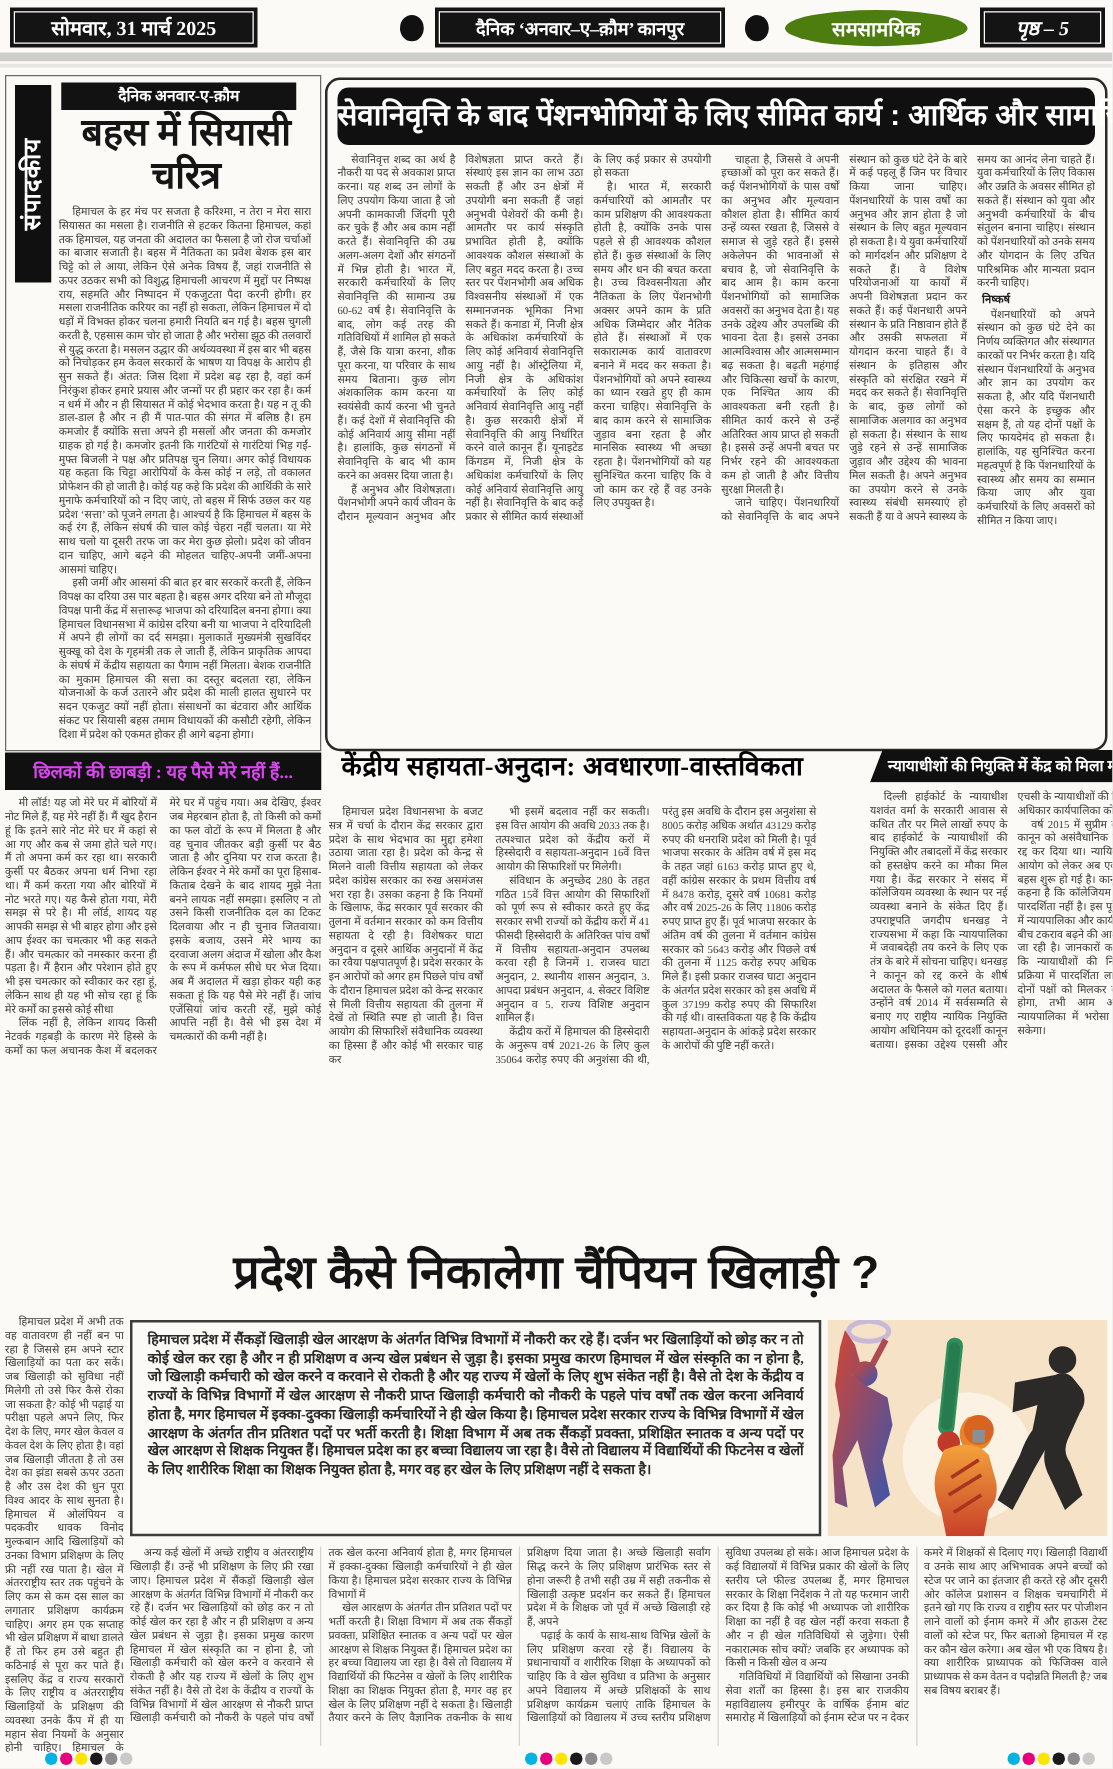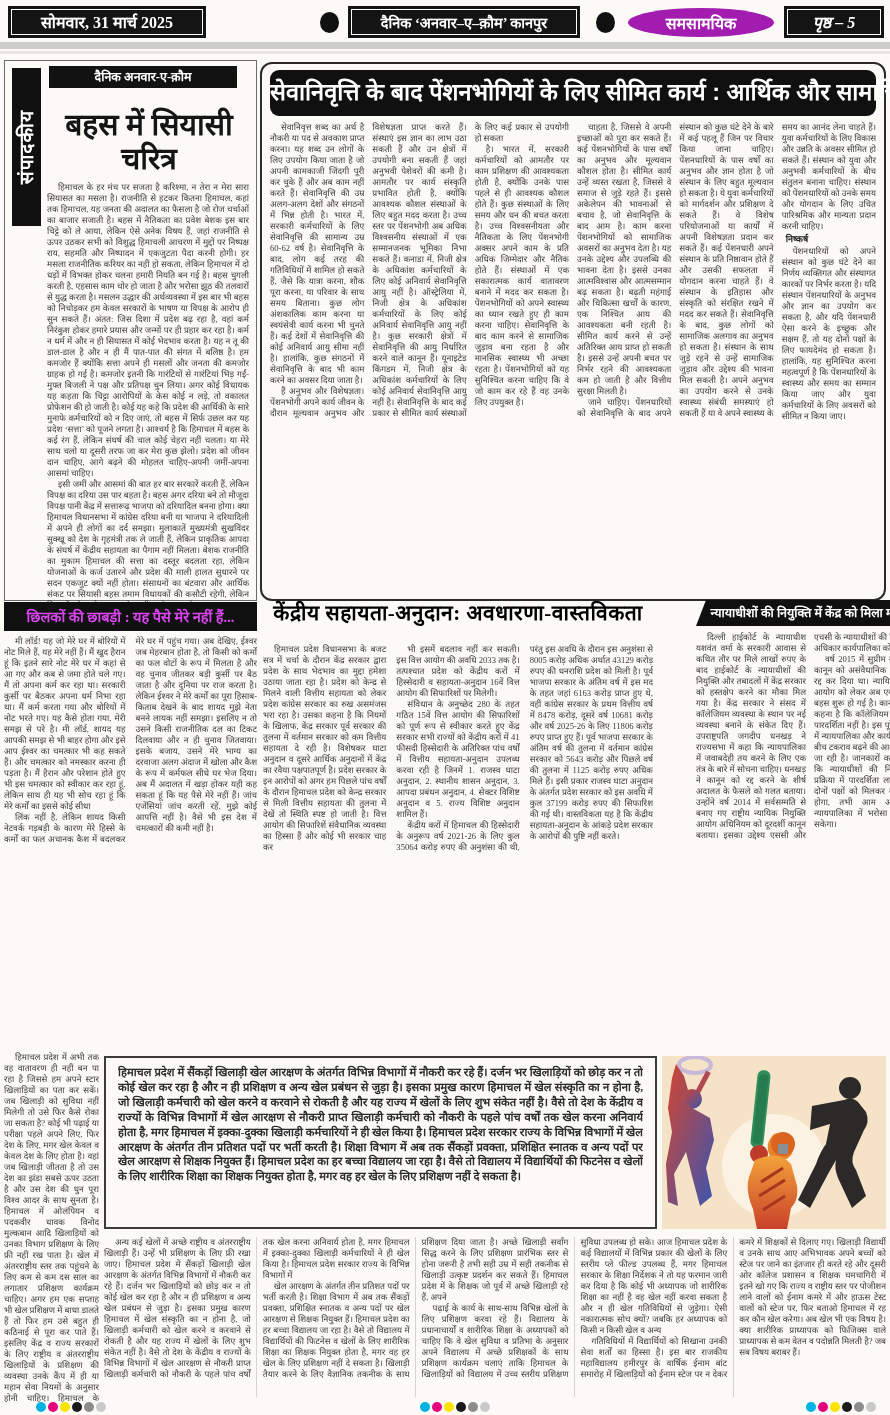--- a/index.html
+++ b/index.html
@@ -8,36 +8,36 @@
   #page {
     position:relative; width:890px; height:1415px; margin:0 auto;
     background:#fbfaf7; overflow:hidden; color:#222;
   }
   
   .hdr-box { position:absolute; top:6px; height:32px; background:#141414;
     display:flex; align-items:center; justify-content:center; }
   .hdr-box::after { content:''; position:absolute; inset:3px; border:1.5px solid #fff; }
   .hdr-box span { color:#fff; font-weight:bold; font-size:16px; white-space:nowrap; z-index:1; }
   .hdr-bullet { position:absolute; top:12px; width:19px; height:21px; border-radius:50%; background:#111; }
-  .hdr-oval { position:absolute; top:8px; height:29px; background:#a21caf; border-radius:50%;
+  .hdr-oval { position:absolute; top:8px; height:29px; background:#4d7c0f; border-radius:50%;
     display:flex; align-items:center; justify-content:center; }
   .hdr-oval span { color:#fff; font-weight:bold; font-size:16px; }
   .hdr-rule  { position:absolute; left:0; width:890px; height:7px; background:#cdcdcb; }
   .hdr-rule2 { position:absolute; left:0; width:890px; height:3px; background:#e6e5e1; }
   
   .body-txt { font-size:8.6px; line-height:11px; text-align:justify; color:#3a3a3a; overflow:hidden; }
   .body-txt p { text-indent:11px; margin:0; }
   
   #editorial { position:absolute; left:4px; top:60px; width:253px; height:541px;
     border:1.5px solid #6b6b6b; background:#fbfaf7; padding:5px 7px 5px 7px; }
   #edit-vert { float:left; width:29px; height:158px; background:#101010; margin:2px 6px 2px 0;
     display:flex; align-items:center; justify-content:center; }
   #edit-vert span { writing-mode:vertical-rl; transform:rotate(180deg); color:#fff;
     font-weight:bold; font-size:19px; letter-spacing:1px; font-family:"Liberation Sans",sans-serif; }
-  #edit-kicker { margin:0 12px 20px 37px; background:#121212; color:#fff; text-align:center;
+  #edit-kicker { margin:0 12px 2px 37px; background:#121212; color:#fff; text-align:center;
     font-weight:bold; font-size:12.5px; padding:2px 14px 3px; }
   #edit-head { margin-left:37px; font-size:30px; line-height:34px; font-weight:bold;
     color:#151515; text-align:center; margin-bottom:6px; }
   
   #main-art { position:absolute; left:260px; top:62px; width:626px; height:539px;
     border:2px solid #2a2a2a; border-radius:12px; background:#fbfaf7; padding:6px 8px; }
   #main-head { background:#101010; border-radius:9px; color:#fff; text-align:center;
     font-weight:bold; font-size:23.5px; line-height:44px; height:46px; margin-bottom:6px;
     font-family:"Liberation Sans",sans-serif; white-space:nowrap; }
   #main-body { height:468px; column-count:6; column-gap:8px; }
@@ -141,20 +141,21 @@
   </div>
 
   <div id="right-art">
     <div id="right-head">न्यायाधीशों की नियुक्ति में केंद्र को मिला मौका</div>
     <div id="right-body" class="body-txt">
         <p>दिल्ली हाईकोर्ट के न्यायाधीश यशवंत वर्मा के सरकारी आवास से कथित तौर पर मिले लाखों रुपए के बाद हाईकोर्ट के न्यायाधीशों की नियुक्ति और तबादलों में केंद्र सरकार को हस्तक्षेप करने का मौका मिल गया है। केंद्र सरकार ने संसद में कॉलेजियम व्यवस्था के स्थान पर नई व्यवस्था बनाने के संकेत दिए हैं। उपराष्ट्रपति जगदीप धनखड़ ने राज्यसभा में कहा कि न्यायपालिका में जवाबदेही तय करने के लिए एक तंत्र के बारे में सोचना चाहिए। धनखड़ ने कानून को रद्द करने के शीर्ष अदालत के फैसले को गलत बताया। उन्होंने वर्ष 2014 में सर्वसम्मति से बनाए गए राष्ट्रीय न्यायिक नियुक्ति आयोग अधिनियम को दूरदर्शी कानून बताया। इसका उद्देश्य एससी और एचसी के न्यायाधीशों की नियुक्ति का अधिकार कार्यपालिका को देना था।</p>
         <p>वर्ष 2015 में सुप्रीम कोर्ट ने इस कानून को असंवैधानिक करार देकर रद्द कर दिया था। न्यायिक नियुक्ति आयोग को लेकर अब एक बार फिर बहस शुरू हो गई है। कानून मंत्री का कहना है कि कॉलेजियम व्यवस्था में पारदर्शिता नहीं है। इस पूरे घटनाक्रम में न्यायपालिका और कार्यपालिका के बीच टकराव बढ़ने की आशंका जताई जा रही है। जानकारों का मानना है कि न्यायाधीशों की नियुक्ति की प्रक्रिया में पारदर्शिता लाने के लिए दोनों पक्षों को मिलकर काम करना होगा, तभी आम आदमी का न्यायपालिका में भरोसा कायम रह सकेगा।</p>
       </div>
   </div>
 
+  <div id="sports-head">प्रदेश कैसे निकालेगा चैंपियन खिलाड़ी ?</div>
 
   <div id="sports-left" class="body-txt">
       <p>हिमाचल प्रदेश में अभी तक वह वातावरण ही नहीं बन पा रहा है जिससे हम अपने स्टार खिलाड़ियों का पता कर सकें। जब खिलाड़ी को सुविधा नहीं मिलेगी तो उसे फिर कैसे रोका जा सकता है? कोई भी पढ़ाई या परीक्षा पहले अपने लिए, फिर देश के लिए, मगर खेल केवल व केवल देश के लिए होता है। वहां जब खिलाड़ी जीतता है तो उस देश का झंडा सबसे ऊपर उठता है और उस देश की धुन पूरा विश्व आदर के साथ सुनता है। हिमाचल में ओलंपियन व पदकवीर धावक विनोद मुल्कबान आदि खिलाड़ियों को उनका विभाग प्रशिक्षण के लिए फ्री नहीं रख पाता है। खेल में अंतरराष्ट्रीय स्तर तक पहुंचने के लिए कम से कम दस साल का लगातार प्रशिक्षण कार्यक्रम चाहिए। अगर हम एक सप्ताह भी खेल प्रशिक्षण में बाधा डालते हैं तो फिर हम उसे बहुत ही कठिनाई से पूरा कर पाते हैं। इसलिए केंद्र व राज्य सरकारों के लिए राष्ट्रीय व अंतरराष्ट्रीय खिलाड़ियों के प्रशिक्षण की व्यवस्था उनके कैंप में ही या महान सेवा नियमों के अनुसार होनी चाहिए। हिमाचल के खिलाड़ी इस विश्व में भी अच्छे स्तर पर राष्ट्रीय व ओलंपिक पदक ला सकते हैं, अगर उन्हें सरकार व विभाग उत्तम सुविधा दें। हिमाचल में महिला कबड्डी, हैंडबाल व</p>
     </div>
 
   <div id="sports-box">
     <div class="body-txt" style="height:157px;">
         <p>हिमाचल प्रदेश में सैंकड़ों खिलाड़ी खेल आरक्षण के अंतर्गत विभिन्न विभागों में नौकरी कर रहे हैं। दर्जन भर खिलाड़ियों को छोड़ कर न तो कोई खेल कर रहा है और न ही प्रशिक्षण व अन्य खेल प्रबंधन से जुड़ा है। इसका प्रमुख कारण हिमाचल में खेल संस्कृति का न होना है, जो खिलाड़ी कर्मचारी को खेल करने व करवाने से रोकती है और यह राज्य में खेलों के लिए शुभ संकेत नहीं है। वैसे तो देश के केंद्रीय व राज्यों के विभिन्न विभागों में खेल आरक्षण से नौकरी प्राप्त खिलाड़ी कर्मचारी को नौकरी के पहले पांच वर्षों तक खेल करना अनिवार्य होता है, मगर हिमाचल में इक्का-दुक्का खिलाड़ी कर्मचारियों ने ही खेल किया है। हिमाचल प्रदेश सरकार राज्य के विभिन्न विभागों में खेल आरक्षण के अंतर्गत तीन प्रतिशत पदों पर भर्ती करती है। शिक्षा विभाग में अब तक सैंकड़ों प्रवक्ता, प्रशिक्षित स्नातक व अन्य पदों पर खेल आरक्षण से शिक्षक नियुक्त हैं। हिमाचल प्रदेश का हर बच्चा विद्यालय जा रहा है। वैसे तो विद्यालय में विद्यार्थियों की फिटनेस व खेलों के लिए शारीरिक शिक्षा का शिक्षक नियुक्त होता है, मगर वह हर खेल के लिए प्रशिक्षण नहीं दे सकता है।</p>
       </div>
   </div>

